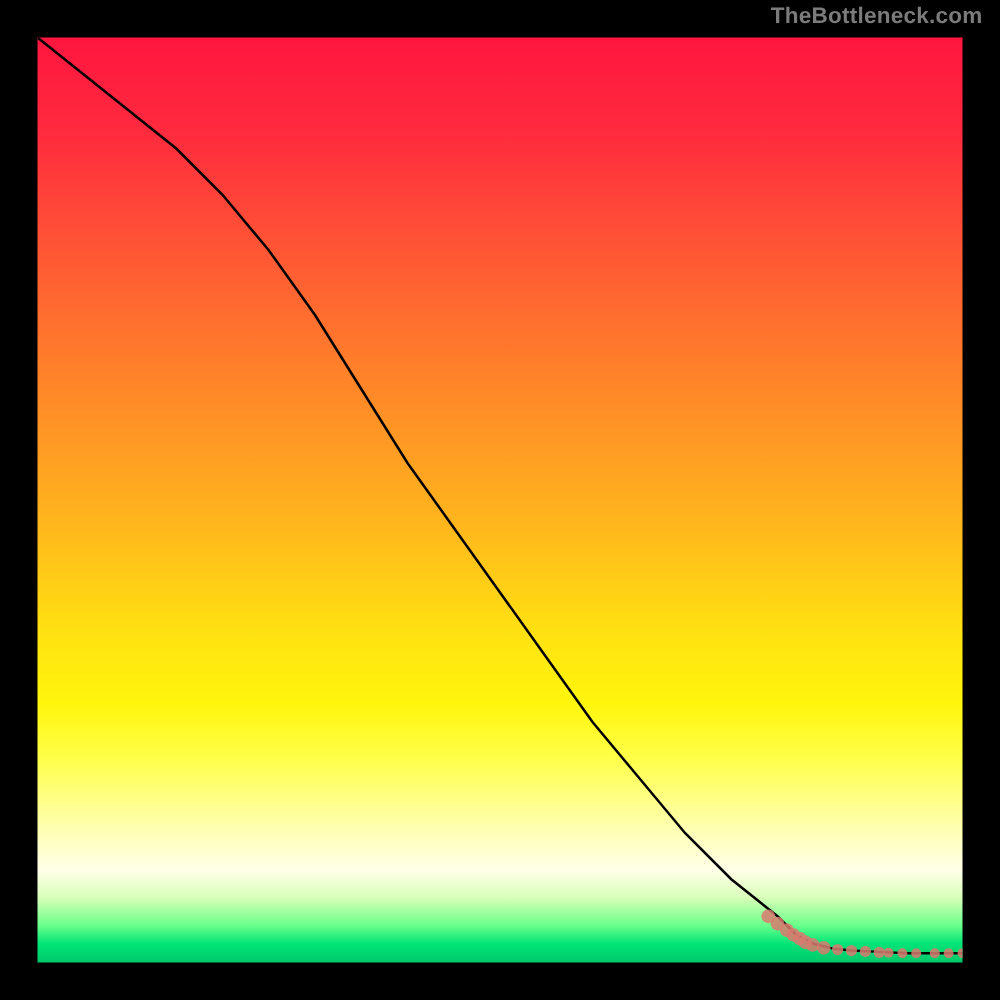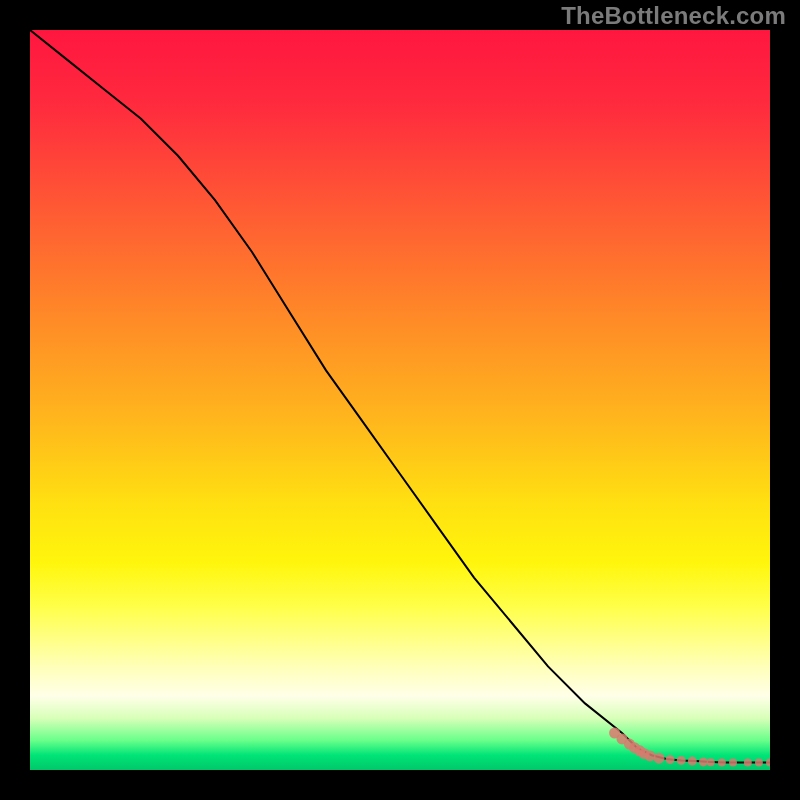--- a/index.html
+++ b/index.html
@@ -15,21 +15,21 @@
     position: relative;
     width: 800px;
     height: 800px;
     background: #000;
   }
   .watermark {
     position: absolute;
     top: 2px;
     right: 14px;
     color: #7b7b7b;
-    font-size: 24px;
+    font-size: 18px;
     font-weight: 600;
     letter-spacing: 0.2px;
     z-index: 5;
   }
   .plot-area {
     position: absolute;
     left: 30px;
     top: 30px;
     width: 740px;
     height: 740px;

